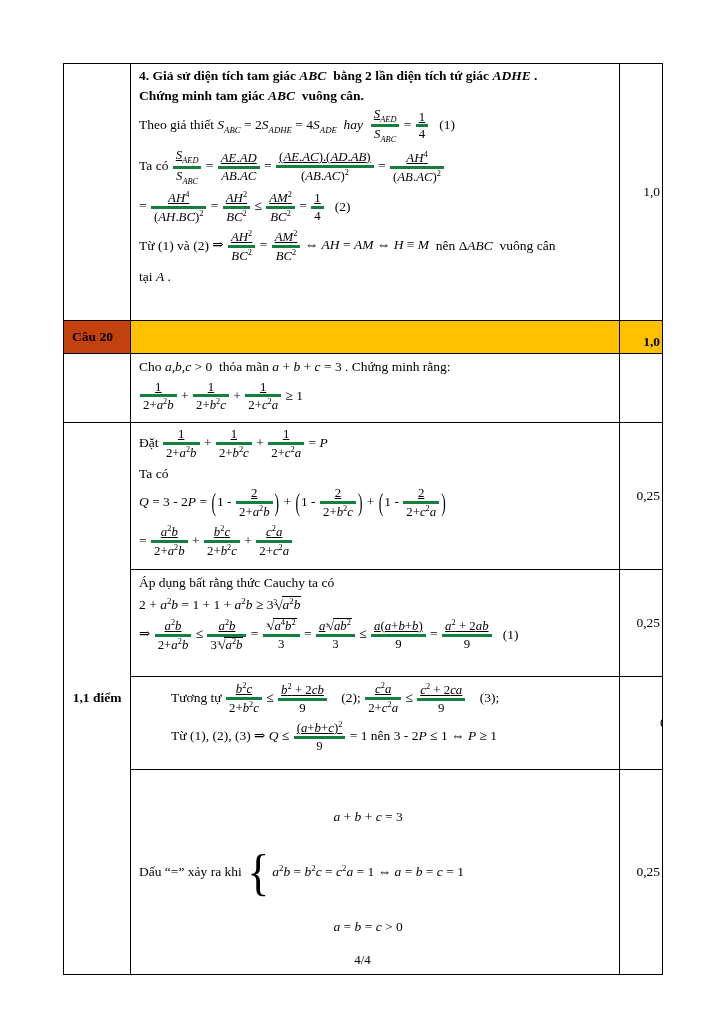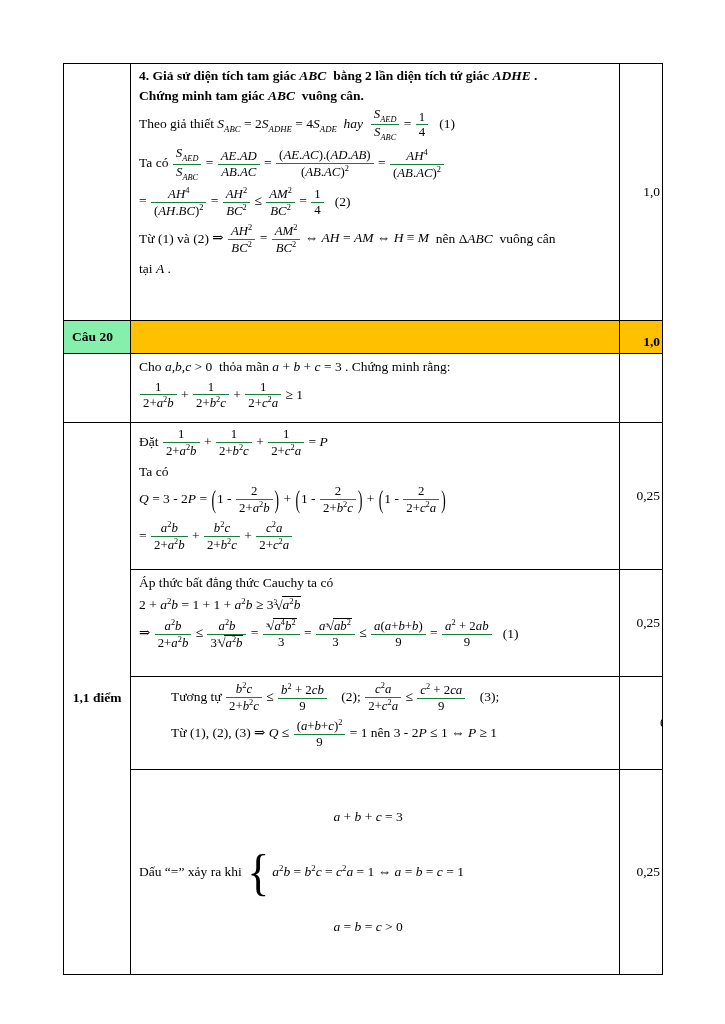--- a/index.html
+++ b/index.html
@@ -24,21 +24,21 @@
   .vbot { vertical-align:bottom; }
   .ylabel { vertical-align:middle; font-weight:bold; }
 
   .line { white-space:pre-wrap; padding:2px 0; min-height:17px; }
   .line.bold { font-weight:bold; padding:1px 0; }
 
   .m { white-space:pre-wrap; }
   .m i { font-style:italic; }
 
   .frac { display:inline-block; vertical-align:middle; text-align:center; font-size:0.95em; line-height:1.15; padding:0 1px; }
-  .frac .fn { display:block; border-bottom:1px solid #15803d; padding:0 3px; }
+  .frac .fn { display:block; border-bottom:3px solid #15803d; padding:0 3px;text-decoration:underline; }
   .frac .fd { display:block; padding:0 3px; }
 
   sup, sub { font-size:0.65em; }
 
   .root { display:inline-block; white-space:nowrap; }
   .ridx { font-size:0.55em; position:relative; top:-0.55em; margin-right:-2px; }
   .rsign { letter-spacing:-1px; }
   .rbody { border-top:1px solid #000; padding:0 1px; }
 
   .bigp { display:inline-block; transform:scaleY(1.9); vertical-align:middle; padding:0 1px; font-weight:300; }
@@ -73,21 +73,21 @@
               <div class="line">Ta có <span class="m"><span class="frac"><span class="fn"><i>S</i><sub><i>AED</i></sub></span><span class="fd"><i>S</i><sub><i>ABC</i></sub></span></span> = <span class="frac"><span class="fn"><i>AE</i>.<i>AD</i></span><span class="fd"><i>AB</i>.<i>AC</i></span></span> = <span class="frac"><span class="fn">(<i>AE</i>.<i>AC</i>).(<i>AD</i>.<i>AB</i>)</span><span class="fd">(<i>AB</i>.<i>AC</i>)<sup>2</sup></span></span> = <span class="frac"><span class="fn"><i>AH</i><sup>4</sup></span><span class="fd">(<i>AB</i>.<i>AC</i>)<sup>2</sup></span></span></span></div>
               <div class="line"><span class="m">= <span class="frac"><span class="fn"><i>AH</i><sup>4</sup></span><span class="fd">(<i>AH</i>.<i>BC</i>)<sup>2</sup></span></span> = <span class="frac"><span class="fn"><i>AH</i><sup>2</sup></span><span class="fd"><i>BC</i><sup>2</sup></span></span> ≤ <span class="frac"><span class="fn"><i>AM</i><sup>2</sup></span><span class="fd"><i>BC</i><sup>2</sup></span></span> = <span class="frac"><span class="fn">1</span><span class="fd">4</span></span></span>   (2)</div>
               <div class="line">Từ (1) và (2) <span class="m">⇒ <span class="frac"><span class="fn"><i>AH</i><sup>2</sup></span><span class="fd"><i>BC</i><sup>2</sup></span></span> = <span class="frac"><span class="fn"><i>AM</i><sup>2</sup></span><span class="fd"><i>BC</i><sup>2</sup></span></span> ⇔ <i>AH</i> = <i>AM</i> ⇔ <i>H</i> ≡ <i>M</i></span>  nên <span class="m">Δ<i>ABC</i></span>  vuông cân</div>
               <div class="line">tại <span class="m"><i>A</i></span> .</div>
             </div>
       </td>
       <td class="c-point">1,0</td>
     </tr>
 
     <tr class="r-yellow">
-      <td class="c-label ylabel" style="background: #86efac;">Câu 20</td>
+      <td class="c-label ylabel" style="background: #c2410c;">Câu 20</td>
       <td style="background: rgb(255, 192, 0);"></td>
       <td class="c-point bold vbot" style="background: rgb(255, 192, 0);">1,0</td>
     </tr>
 
     <tr class="r-problem">
       <td class="c-label"></td>
       <td>
         <div>
               <div class="line">Cho <span class="m"><i>a</i>,<i>b</i>,<i>c</i> &gt; 0</span>  thỏa mãn <span class="m"><i>a</i> + <i>b</i> + <i>c</i> = 3</span> . Chứng minh rằng:</div>
               <div class="line"><span class="m"><span class="frac"><span class="fn">1</span><span class="fd">2+<i>a</i><sup>2</sup><i>b</i></span></span> + <span class="frac"><span class="fn">1</span><span class="fd">2+<i>b</i><sup>2</sup><i>c</i></span></span> + <span class="frac"><span class="fn">1</span><span class="fd">2+<i>c</i><sup>2</sup><i>a</i></span></span> ≥ 1</span></div>
@@ -105,21 +105,21 @@
               <div class="line"><span class="m"><i>Q</i> = 3 - 2<i>P</i> = <span class="bigp">(</span>1 - <span class="frac"><span class="fn">2</span><span class="fd">2+<i>a</i><sup>2</sup><i>b</i></span></span><span class="bigp">)</span> + <span class="bigp">(</span>1 - <span class="frac"><span class="fn">2</span><span class="fd">2+<i>b</i><sup>2</sup><i>c</i></span></span><span class="bigp">)</span> + <span class="bigp">(</span>1 - <span class="frac"><span class="fn">2</span><span class="fd">2+<i>c</i><sup>2</sup><i>a</i></span></span><span class="bigp">)</span></span></div>
               <div class="line"><span class="m">= <span class="frac"><span class="fn"><i>a</i><sup>2</sup><i>b</i></span><span class="fd">2+<i>a</i><sup>2</sup><i>b</i></span></span> + <span class="frac"><span class="fn"><i>b</i><sup>2</sup><i>c</i></span><span class="fd">2+<i>b</i><sup>2</sup><i>c</i></span></span> + <span class="frac"><span class="fn"><i>c</i><sup>2</sup><i>a</i></span><span class="fd">2+<i>c</i><sup>2</sup><i>a</i></span></span></span></div>
             </div>
       </td>
       <td class="c-point">0,25</td>
     </tr>
 
     <tr class="r-s2">
       <td>
         <div>
-              <div class="line">Áp thức bất đẳng thức Cauchy ta có</div>
+              <div class="line">Áp dụng bất rằng thức Cauchy ta có</div>
               <div class="line"><span class="m">2 + <i>a</i><sup>2</sup><i>b</i> = 1 + 1 + <i>a</i><sup>2</sup><i>b</i> ≥ 3<span class="root"><span class="ridx">3</span><span class="rsign">√</span><span class="rbody"><i>a</i><sup>2</sup><i>b</i></span></span></span></div>
               <div class="line"><span class="m">⇒ <span class="frac"><span class="fn"><i>a</i><sup>2</sup><i>b</i></span><span class="fd">2+<i>a</i><sup>2</sup><i>b</i></span></span> ≤ <span class="frac"><span class="fn"><i>a</i><sup>2</sup><i>b</i></span><span class="fd">3<span class="root"><span class="ridx">3</span><span class="rsign">√</span><span class="rbody"><i>a</i><sup>2</sup><i>b</i></span></span></span></span> = <span class="frac"><span class="fn"><span class="root"><span class="ridx">3</span><span class="rsign">√</span><span class="rbody"><i>a</i><sup>4</sup><i>b</i><sup>2</sup></span></span></span><span class="fd">3</span></span> = <span class="frac"><span class="fn"><i>a</i><span class="root"><span class="ridx">3</span><span class="rsign">√</span><span class="rbody"><i>ab</i><sup>2</sup></span></span></span><span class="fd">3</span></span> ≤ <span class="frac"><span class="fn"><i>a</i>(<i>a</i>+<i>b</i>+<i>b</i>)</span><span class="fd">9</span></span> = <span class="frac"><span class="fn"><i>a</i><sup>2</sup> + 2<i>ab</i></span><span class="fd">9</span></span></span>   (1)</div>
             </div>
       </td>
       <td class="c-point">0,25</td>
     </tr>
 
     <tr class="r-s3">
       <td>
         <div>
@@ -140,13 +140,14 @@
             <span class="cline"><span class="m"><i>a</i><sup>2</sup><i>b</i> = <i>b</i><sup>2</sup><i>c</i> = <i>c</i><sup>2</sup><i>a</i> = 1 ⇔ <i>a</i> = <i>b</i> = <i>c</i> = 1</span></span>
             <span class="cline"><span class="m"><i>a</i> = <i>b</i> = <i>c</i> &gt; 0</span></span>
           </span>
         </div>
       </td>
       <td class="c-point">0,25</td>
     </tr>
   </tbody>
     </table>
 
+  <div class="footer">4/4</div>
 </div>
 
 </body></html>

